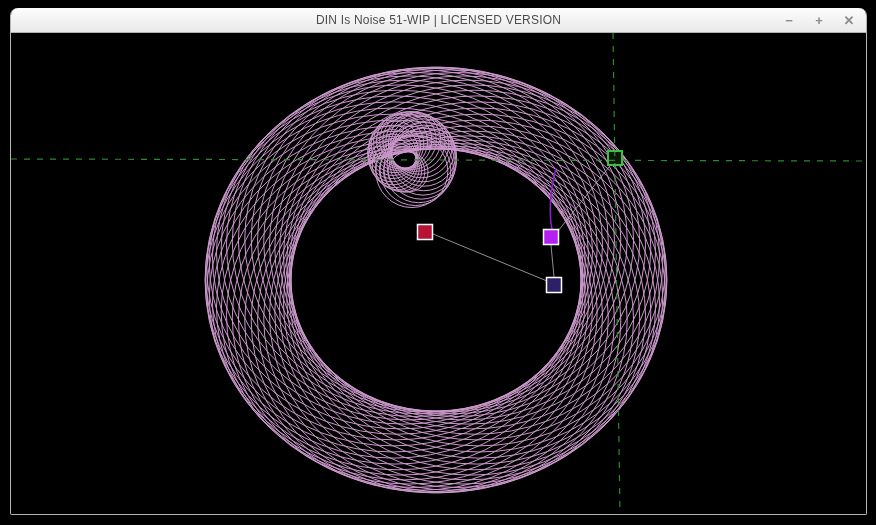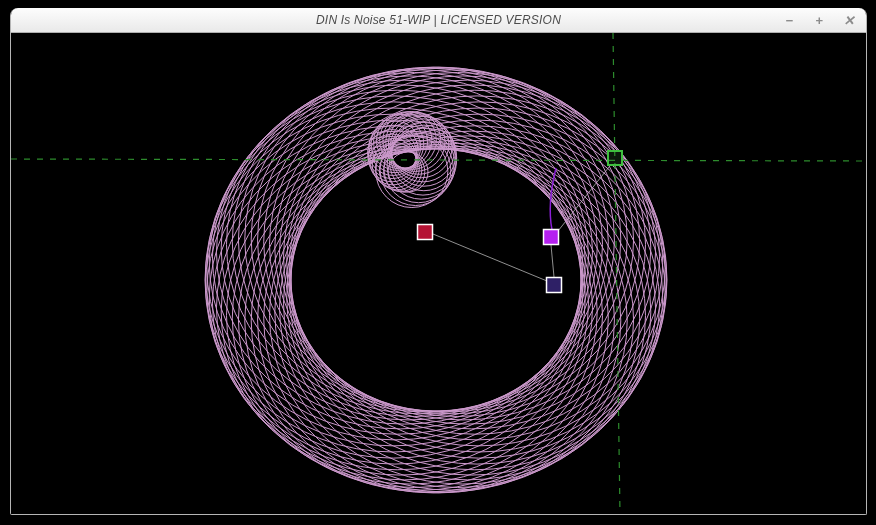--- a/index.html
+++ b/index.html
@@ -8,21 +8,21 @@
   .window {
     position:absolute; left:10px; top:8px; width:857px; height:507px;
     border:1px solid #b5b5b5; border-top:none; border-radius:8px 8px 2px 2px;
     background:#000;
   }
   .titlebar {
     position:relative; height:25px;
     background:linear-gradient(#fdfdfd, #e9e9e9);
     border-radius:7px 7px 0 0;
     border-bottom:1px solid #b0b0b0;
-    display:flex; align-items:center; justify-content:center;font-style:italic;
+    display:flex; align-items:center; justify-content:center;
   }
   .title {
     font-size:12px; color:#4c4c4c; letter-spacing:0.2px;
   }
   .win-controls {
     position:absolute; right:10px; top:0; height:100%;
     display:flex; align-items:center; gap:16px;
   }
   .win-btn {
     color:#8c8c8c; font-size:13px; line-height:1; cursor:default;

